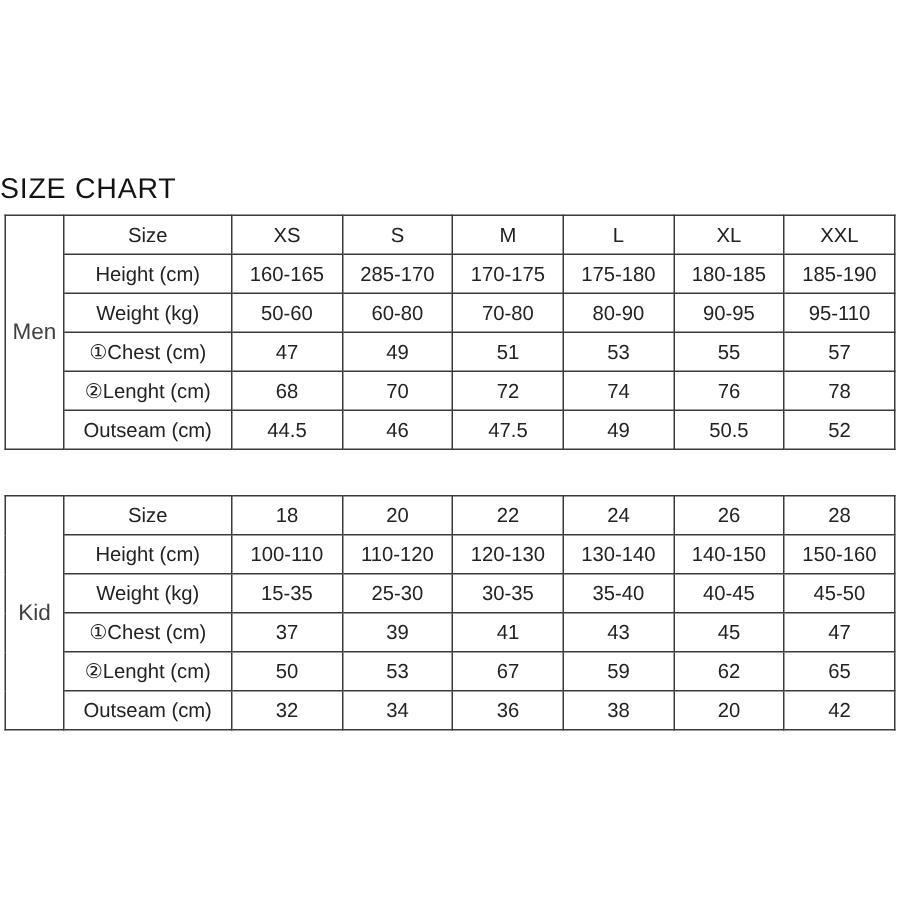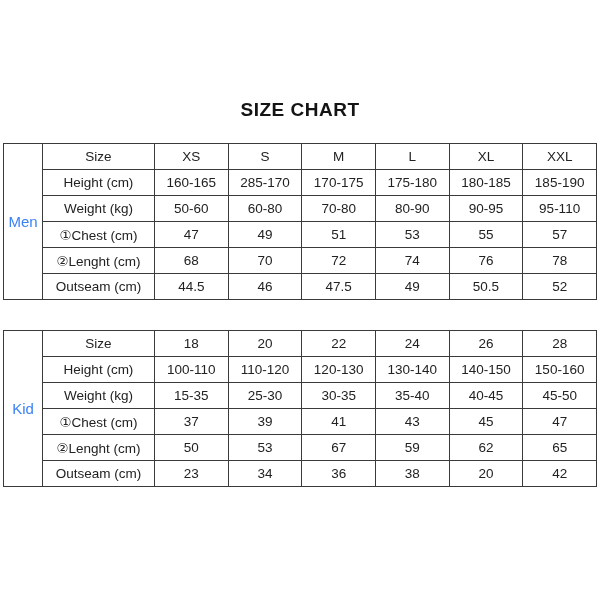--- a/index.html
+++ b/index.html
@@ -1,34 +1,34 @@
 <!DOCTYPE html>
 <html><head>
 <meta charset="utf-8">
 <style>
   html,body{margin:0;padding:0;background:#ffffff;}
   .canvas{
     position:relative;width:600px;height:600px;background:#ffffff;
     font-family:"Liberation Sans","DejaVu Sans",sans-serif;color:#1f1f1f;overflow:hidden;
   }
   .title{
-    position:absolute;top:99px;left:0;width:100%;text-align:center;
-    font-size:19px;font-weight:bold;letter-spacing:.5px;color:#141414;
+    position:absolute;top:116px;left:0;width:100%;
+    font-size:19px;font-weight:normal;letter-spacing:.5px;color:#141414;
   }
   table.size-table{
     position:absolute;left:3px;width:594px;
     border-collapse:collapse;table-layout:fixed;
   }
   table.men{top:143px;}
   table.kid{top:330px;}
   td{
     border:1px solid #3a3a3a;text-align:center;vertical-align:middle;
     height:25px;font-size:13.5px;padding:0 2px;white-space:nowrap;color:#222222;
   }
-  td.group-label{font-size:15px;color:#3b82f6;}
+  td.group-label{font-size:15px;color:#404040;}
   col.c-group{width:39px;}
   col.c-label{width:112px;}
 </style>
 </head>
 <body>
 
 <div class="canvas">
   <div class="title">SIZE CHART</div>
 
   <table class="size-table men">
@@ -154,21 +154,21 @@
           <td>②Lenght (cm)</td>
           <td>50</td>
           <td>53</td>
           <td>67</td>
           <td>59</td>
           <td>62</td>
           <td>65</td>
         </tr>
         <tr>
           <td>Outseam (cm)</td>
-          <td>23</td>
+          <td>32</td>
           <td>34</td>
           <td>36</td>
           <td>38</td>
           <td>20</td>
           <td>42</td>
         </tr>
       </tbody>
   </table>
 </div>
 

